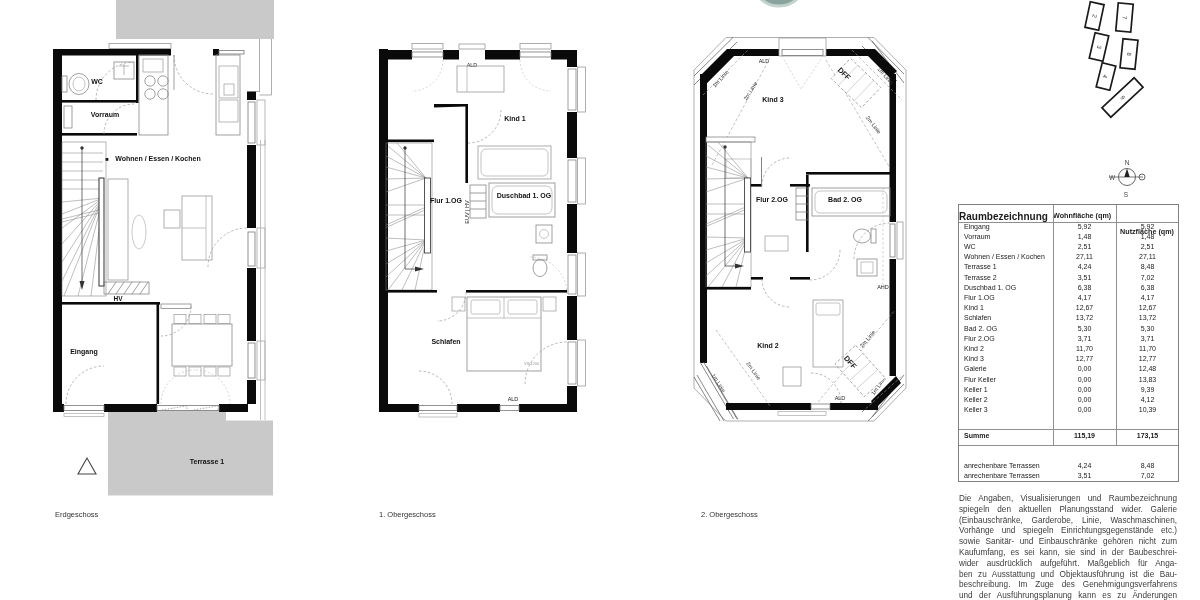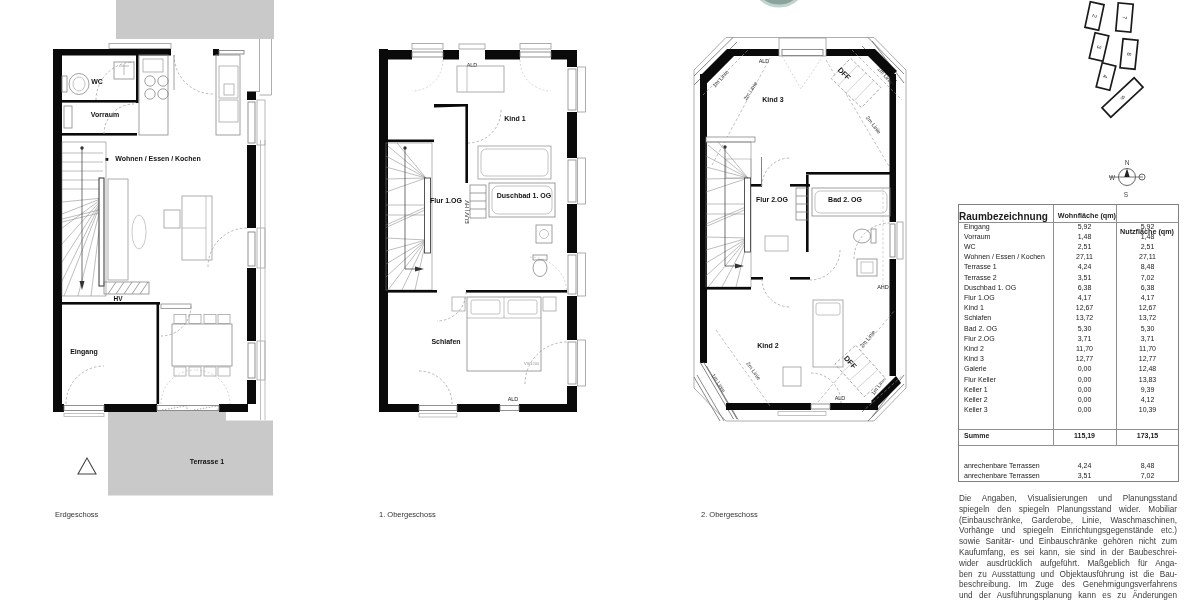--- a/index.html
+++ b/index.html
@@ -481,21 +481,21 @@
 
     <text x="379" y="517">1. Obergeschoss</text>
 
     <text x="701" y="517">2. Obergeschoss</text>
   </g>
 </svg>
 
 <div class="tbl" id="tablebox">
 
   <div style="position:absolute;left:0;top:6px;width:94px;text-align:left;font-weight:bold;font-size:10px;">Raumbezeichnung</div>
-  <div style="position:absolute;left:94px;top:6px;width:63px;text-align:right;font-weight:bold;font-size:7.2px;">Wohnfläche (qm)</div>
+  <div style="position:absolute;left:94px;top:6px;width:63px;text-align:left;font-weight:bold;font-size:7.2px;">Wohnfläche (qm)</div>
   <div style="position:absolute;left:157px;top:22px;width:62px;text-align:center;font-weight:bold;font-size:7.2px;">Nutzfläche (qm)</div>
 
   <div style="position:absolute;left:0;top:17px;width:100%;height:1px;background:#909090;"></div>
 
   <div style="position:absolute;left:94px;top:0;width:1px;height:240px;background:#909090;"></div>
 
   <div style="position:absolute;left:157px;top:0;width:1px;height:240px;background:#909090;"></div>
 
   <div style="position:absolute;left:0;top:224px;width:100%;height:1px;background:#909090;"></div>
 
@@ -609,22 +609,22 @@
         <span class="c2">8,48</span>
       </div>
   <div class="row" style="top:267px;">
         <span class="c0">anrechenbare Terrassen</span>
         <span class="c1">3,51</span>
         <span class="c2">7,02</span>
       </div>
 </div>
 
 <div class="txb" id="textblock">
-  <div>Die Angaben, Visualisierungen und Planungsstand</div>
-  <div>spiegeln den spiegeln Planungsstand wider. Mobiliar</div>
+  <div>Die Angaben, Visualisierungen und Raumbezeichnung</div>
+  <div>spiegeln den aktuellen Planungsstand wider. Galerie</div>
   <div>(Einbauschränke, Garderobe, Linie, Waschmaschinen,</div>
   <div>Vorhänge und spiegeln Einrichtungsgegenstände etc.)</div>
   <div>sowie Sanitär- und Einbauschränke gehören nicht zum</div>
   <div>Kaufumfang, es sei kann, sie sind in der Baubeschrei-</div>
   <div>wider ausdrücklich aufgeführt. Maßgeblich für Anga-</div>
   <div>ben zu Ausstattung und Objektausführung ist die Bau-</div>
   <div>beschreibung. Im Zuge des Genehmigungsverfahrens</div>
   <div>und der Ausführungsplanung kann es zu Änderungen</div>
 </div>
 </div>

